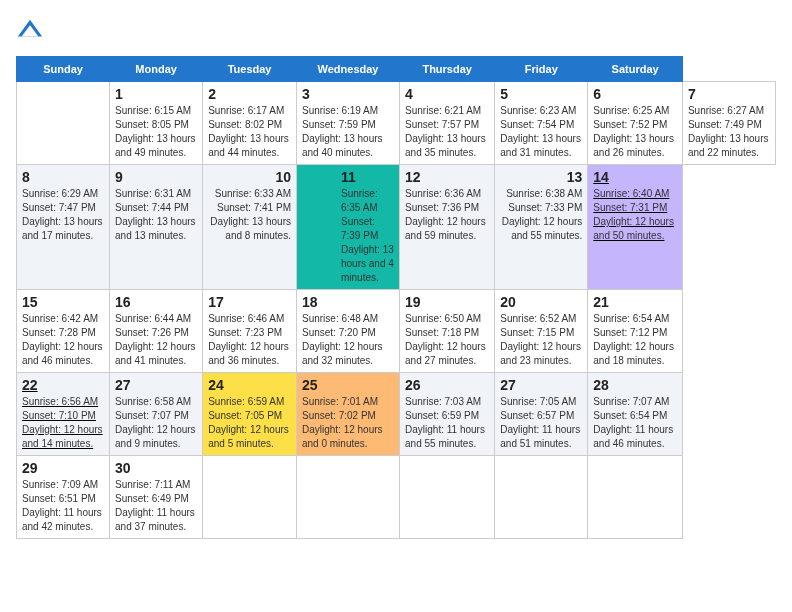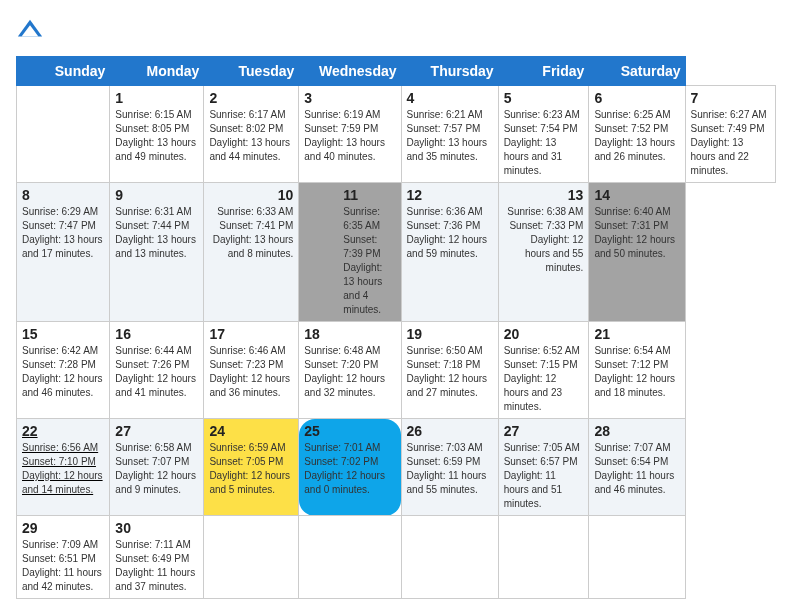--- a/index.html
+++ b/index.html
@@ -54,22 +54,22 @@
     }
     .calendar {
       width: 100%;
       border-collapse: collapse;
       font-size: 11px;
     }
     .calendar th {
       background: #2277cc;
       color: #fff;
       padding: 6px 4px;
-      text-align: right;
-      font-size: 14px;
+      text-align: center;
+      font-size: 11px;
       font-weight: bold;
       border: 1px solid #2277cc;
     }
     .calendar td {
       vertical-align: top;
       padding: 4px 5px;
       border: 1px solid #ccc;
       width: 108px;
       min-height: 80px;
       background: #fff;
@@ -166,33 +166,33 @@
           <div class="day-info">Sunrise: 6:29 AM<br>Sunset: 7:47 PM<br>Daylight: 13 hours and 17 minutes.</div>
         </td>
         <td style="background: rgb(240, 244, 248);">
           <span class="day-num">9</span>
           <div class="day-info">Sunrise: 6:31 AM<br>Sunset: 7:44 PM<br>Daylight: 13 hours and 13 minutes.</div>
         </td>
         <td style="background: rgb(240, 244, 248); text-align: right;">
           <span class="day-num">10</span>
           <div class="day-info">Sunrise: 6:33 AM<br>Sunset: 7:41 PM<br>Daylight: 13 hours and 8 minutes.</div>
         </td>
-        <td style="background: #a3a3a3; padding-left: 44px;">
+        <td style="background: #14b8a6; padding-left: 44px;">
           <span class="day-num">11</span>
           <div class="day-info">Sunrise: 6:35 AM<br>Sunset: 7:39 PM<br>Daylight: 13 hours and 4 minutes.</div>
         </td>
         <td style="background: rgb(240, 244, 248);">
           <span class="day-num">12</span>
           <div class="day-info">Sunrise: 6:36 AM<br>Sunset: 7:36 PM<br>Daylight: 12 hours and 59 minutes.</div>
         </td>
         <td style="background: rgb(240, 244, 248); text-align: right;">
           <span class="day-num">13</span>
           <div class="day-info">Sunrise: 6:38 AM<br>Sunset: 7:33 PM<br>Daylight: 12 hours and 55 minutes.</div>
         </td>
-        <td style="background: #a3a3a3;">
+        <td style="background: #c4b5fd; text-decoration: underline;">
           <span class="day-num">14</span>
           <div class="day-info">Sunrise: 6:40 AM<br>Sunset: 7:31 PM<br>Daylight: 12 hours and 50 minutes.</div>
         </td>
       </tr>
       <tr>
         <td>
           <span class="day-num">15</span>
           <div class="day-info">Sunrise: 6:42 AM<br>Sunset: 7:28 PM<br>Daylight: 12 hours and 46 minutes.</div>
         </td>
         <td>
@@ -226,21 +226,21 @@
           <div class="day-info">Sunrise: 6:56 AM<br>Sunset: 7:10 PM<br>Daylight: 12 hours and 14 minutes.</div>
         </td>
         <td style="background: rgb(240, 244, 248);">
           <span class="day-num">27</span>
           <div class="day-info">Sunrise: 6:58 AM<br>Sunset: 7:07 PM<br>Daylight: 12 hours and 9 minutes.</div>
         </td>
         <td style="background: #fde047;">
           <span class="day-num">24</span>
           <div class="day-info">Sunrise: 6:59 AM<br>Sunset: 7:05 PM<br>Daylight: 12 hours and 5 minutes.</div>
         </td>
-        <td style="background: #0ea5e9; border-radius: 16px;">
+        <td style="background: #fdba74;">
           <span class="day-num">25</span>
           <div class="day-info">Sunrise: 7:01 AM<br>Sunset: 7:02 PM<br>Daylight: 12 hours and 0 minutes.</div>
         </td>
         <td style="background: rgb(240, 244, 248);">
           <span class="day-num">26</span>
           <div class="day-info">Sunrise: 7:03 AM<br>Sunset: 6:59 PM<br>Daylight: 11 hours and 55 minutes.</div>
         </td>
         <td style="background: rgb(240, 244, 248);">
           <span class="day-num">27</span>
           <div class="day-info">Sunrise: 7:05 AM<br>Sunset: 6:57 PM<br>Daylight: 11 hours and 51 minutes.</div>

